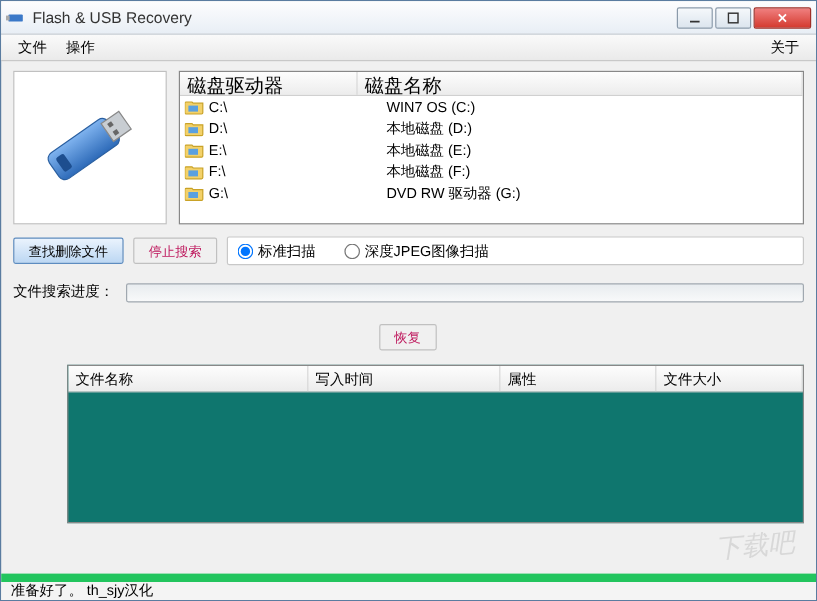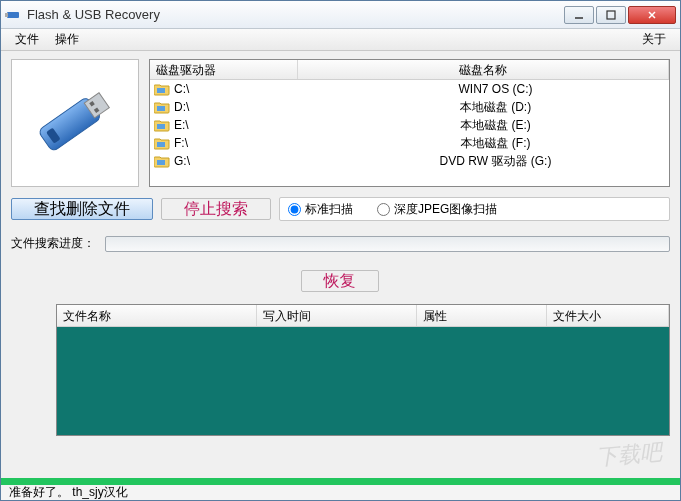--- a/index.html
+++ b/index.html
@@ -13,28 +13,28 @@
 .winbtn.close { background: linear-gradient(#f08080,#d43a2f); border-color:#a03028; width:48px; }
 .winbtn svg { width:10px; height:10px; }
 .menubar { height: 22px; background: linear-gradient(#fafafa,#eaeaea); border-bottom: 1px solid #c8c8c8; display:flex; align-items:center; padding:0 6px;font-family:Liberation Mono, monospace; }
 .menubar .menuitem { padding: 2px 8px; cursor:pointer; }
 .menubar .spacer { flex:1; }
 .content { padding: 8px 10px 4px 10px; }
 .toprow { display:flex; gap:10px; }
 .usbbox { width: 128px; height: 128px; border:1px solid #c0c0c0; background:#fff; display:flex;align-items:center;justify-content:center; }
 .drivelist { flex:1; height:128px; border:1px solid #888; background:#fff; overflow:hidden; }
 .dl-head { display:flex; height:20px; background:linear-gradient(#fdfdfd,#ececec); border-bottom:1px solid #d0d0d0; }
-.dl-head .col { padding:2px 6px; border-right:1px solid #d8d8d8; font-size:12px; }
+.dl-head .col { padding:2px 6px; border-right:1px solid #d8d8d8; font-size:16px; }
 .dl-body { }
 .dl-row { display:flex; height:18px; align-items:center; padding-left:4px; cursor:pointer; }
 .dl-row .dicon { width:16px;height:14px; margin-right:4px; }
 .col1 { width:148px; }
-.col2 { flex:1;text-align:center; }
+.col2 { flex:1; }
 .actionrow { display:flex; align-items:center; gap:8px; margin-top:10px; }
-.btn { height:22px; padding:0 22px; border:1px solid #8899aa; border-radius:2px; background:linear-gradient(#fefefe,#e4ecf4); cursor:pointer; font-size:16px; }
+.btn { height:22px; padding:0 12px; border:1px solid #8899aa; border-radius:2px; background:linear-gradient(#fefefe,#e4ecf4); cursor:pointer; font-size:11px; }
 .btn.primary { background:linear-gradient(#eaf3fd,#bcd7f3); border-color:#5d8cc0; }
 .btn.disabled { color:#be185d; background:#f0f0f0; border-color:#c0c0c0; cursor:default; }
 .radiogrp { display:flex; align-items:center; gap:6px; border:1px solid #c8c8c8; height:24px; padding:0 8px; background:#fff; border-radius:2px; flex:1; }
 .radiogrp label { display:flex; align-items:center; gap:4px; margin-right:18px; cursor:pointer; }
 .progressrow { display:flex; align-items:center; gap:10px; margin-top:14px; }
 .progressbar { flex:1; height:16px; border:1px solid #a0a8b0; background:linear-gradient(#e8ecef,#f8f9fa); border-radius:2px; }
 .recoverrow { display:flex; justify-content:center; margin-top:18px; padding-right:2px; }
 .resultlist { margin-top:12px; border:1px solid #888; background:#0f766e; height:132px;margin-left:45px; }
 .rl-head { display:flex; height:22px; background:linear-gradient(#fdfdfd,#ececec); border-bottom:1px solid #d0d0d0; }
 .rl-head .rcol { padding:3px 6px; border-right:1px solid #d8d8d8; font-size:12px; }

